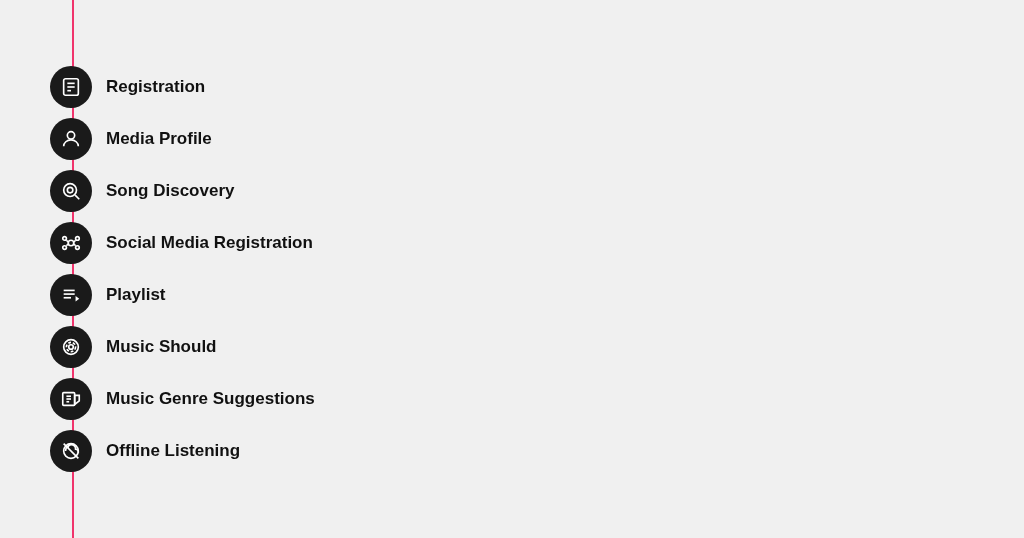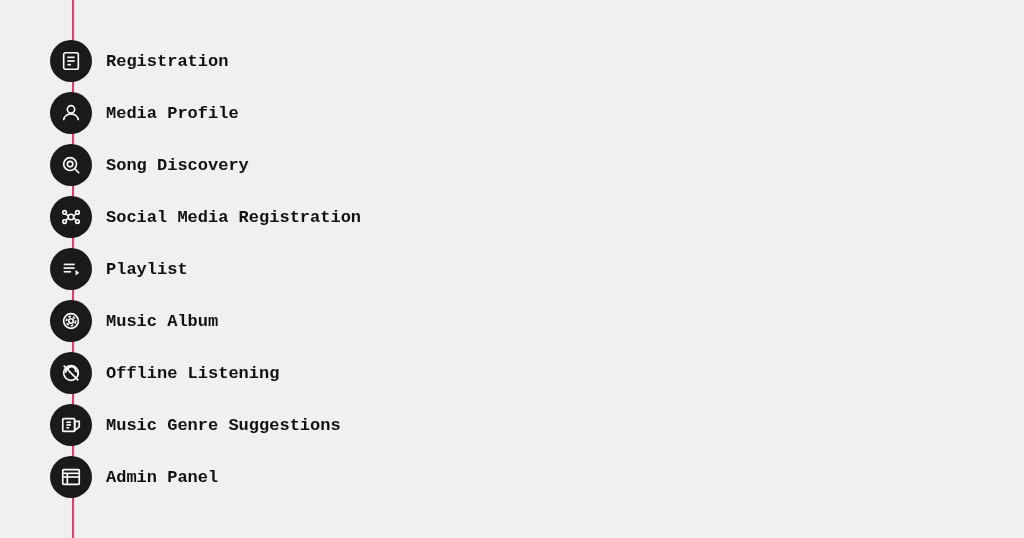--- a/index.html
+++ b/index.html
@@ -48,21 +48,20 @@
     }
 
     .right-section {
       width: 55%;
       height: 100%;
       display: flex;
       align-items: center;
       justify-content: flex-end;
       position: relative;
       padding-left: 30px;
-      font-family: Liberation Mono, monospace;
     }
 
     .vertical-line {
       position: absolute;
       left: 72px;
       top: 0;
       bottom: 0;
       width: 2px;
       background-color: #f0346c;
     }
@@ -181,55 +180,44 @@
       </div>
 
       <div class="feature-item">
         <div class="icon-circle">
           <svg viewBox="0 0 24 24" fill="none" stroke="white" stroke-width="1.8">
             <circle cx="12" cy="12" r="8" stroke="white" fill="none"></circle>
             <circle cx="12" cy="12" r="2.5" stroke="white" fill="none"></circle>
             <circle cx="12" cy="12" r="5" stroke="white" fill="none" stroke-dasharray="3 2"></circle>
           </svg>
         </div>
-        <span class="feature-label">Music Album</span>
-      </div>
-
-      <div class="feature-item">
-        <div class="icon-circle">
-          <svg viewBox="0 0 24 24" fill="none" stroke="white" stroke-width="1.8">
-            <circle cx="12" cy="12" r="8" stroke="white" fill="none"></circle>
-            <line x1="4" y1="4" x2="20" y2="20" stroke="white"></line>
-            <path d="M8.5 8.5 Q9 5 12 5 Q17 5 17 10 Q20 10 20 14" stroke="white" fill="none"></path>
-            <path d="M6 12 Q6 8 9 7" stroke="white" fill="none"></path>
-          </svg>
-        </div>
-        <span class="feature-label">Offline Listening</span>
+        <span class="feature-label">Music Should</span>
       </div>
 
       <div class="feature-item">
         <div class="icon-circle">
           <svg viewBox="0 0 24 24" fill="none" stroke="white" stroke-width="1.8">
             <rect x="3" y="5" width="13" height="14" rx="1" stroke="white" fill="none"></rect>
             <line x1="7" y1="9" x2="12" y2="9" stroke="white"></line>
             <line x1="7" y1="12" x2="12" y2="12" stroke="white"></line>
             <line x1="7" y1="15" x2="10" y2="15" stroke="white"></line>
             <path d="M16 8 L21 8 L21 14 L16 18 Z" stroke="white" fill="none"></path>
           </svg>
         </div>
         <span class="feature-label">Music Genre Suggestions</span>
       </div>
 
       <div class="feature-item">
         <div class="icon-circle">
           <svg viewBox="0 0 24 24" fill="none" stroke="white" stroke-width="1.8">
-            <rect x="3" y="4" width="18" height="16" rx="1" stroke="white" fill="none"></rect>
-            <line x1="3" y1="8" x2="21" y2="8" stroke="white"></line>
-            <line x1="3" y1="12" x2="21" y2="12" stroke="white"></line>
-            <line x1="8" y1="8" x2="8" y2="20" stroke="white"></line>
-          </svg>
-        </div>
-        <span class="feature-label">Admin Panel</span>
-      </div>
+            <circle cx="12" cy="12" r="8" stroke="white" fill="none"></circle>
+            <line x1="4" y1="4" x2="20" y2="20" stroke="white"></line>
+            <path d="M8.5 8.5 Q9 5 12 5 Q17 5 17 10 Q20 10 20 14" stroke="white" fill="none"></path>
+            <path d="M6 12 Q6 8 9 7" stroke="white" fill="none"></path>
+          </svg>
+        </div>
+        <span class="feature-label">Offline Listening</span>
+      </div>
+
 
     </div>
   </div>
 </div>
 
 </body></html>

